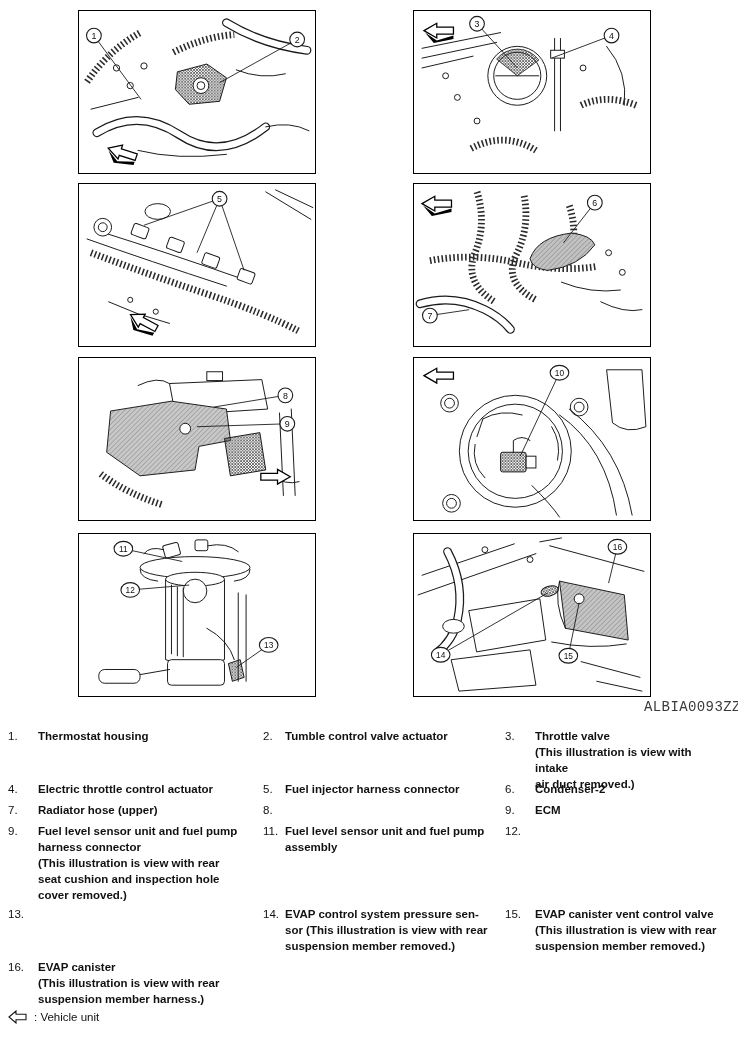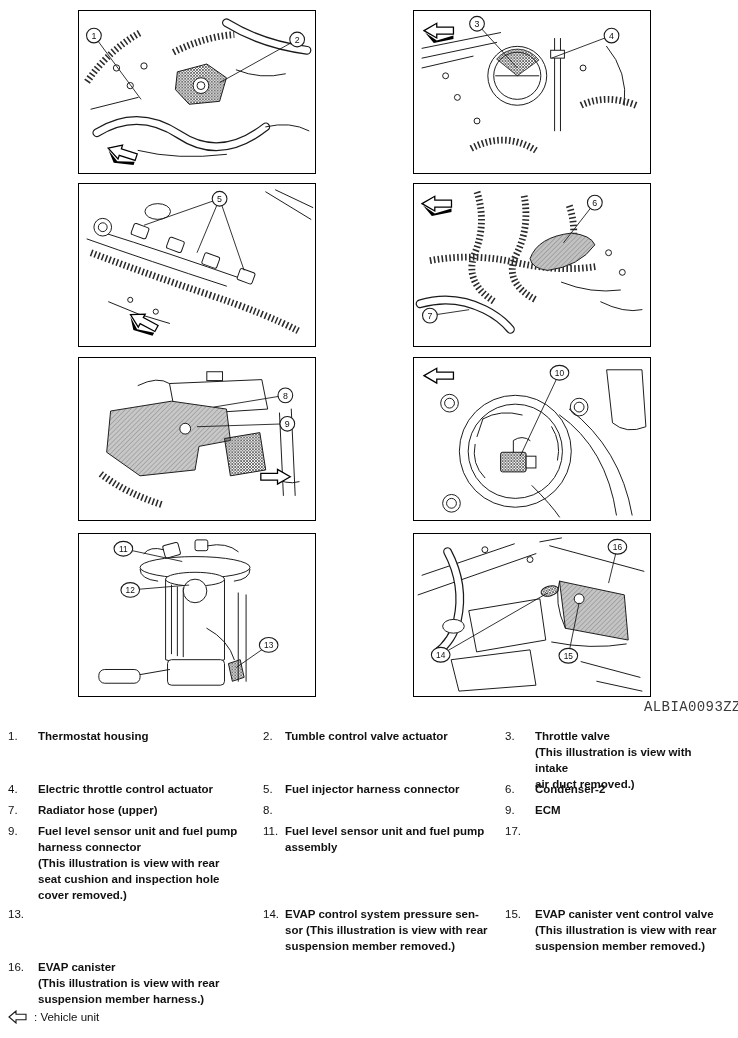--- a/index.html
+++ b/index.html
@@ -360,21 +360,21 @@
 
     <span class="num" style="grid-area:4/1">9.</span>
     <span class="txt" style="grid-area:4/2">Fuel level sensor unit and fuel pump
 harness connector
 (This illustration is view with rear
 seat cushion and inspection hole
 cover removed.)</span>
     <span class="num" style="grid-area:4/3">11.</span>
     <span class="txt" style="grid-area:4/4">Fuel level sensor unit and fuel pump
 assembly</span>
-    <span class="num" style="grid-area:4/5">17.</span>
+    <span class="num" style="grid-area:4/5">12.</span>
 
     <span class="num" style="grid-area:5/1">13.</span>
     <span class="num" style="grid-area:5/3">14.</span>
     <span class="txt" style="grid-area:5/4">EVAP control system pressure sen-
 sor (This illustration is view with rear
 suspension member removed.)</span>
     <span class="num" style="grid-area:5/5">15.</span>
     <span class="txt" style="grid-area:5/6">EVAP canister vent control valve
 (This illustration is view with rear
 suspension member removed.)</span>

